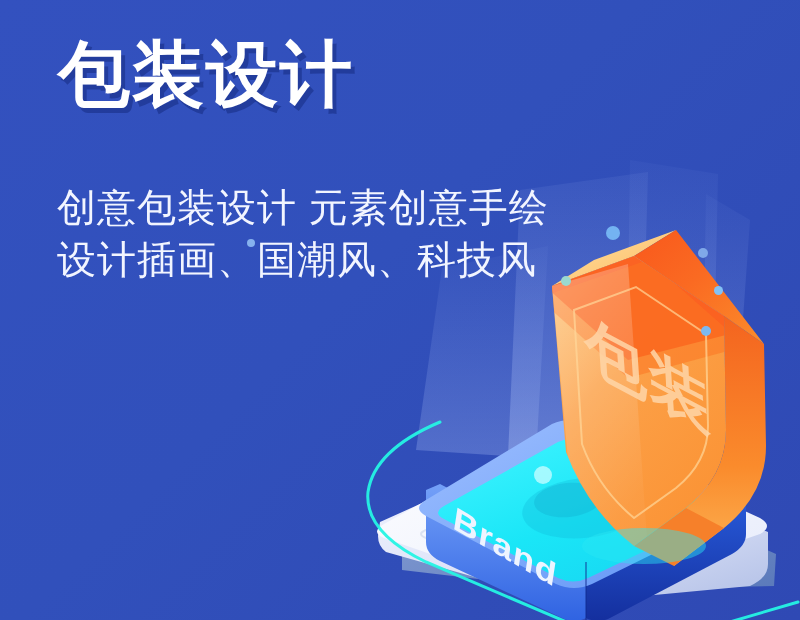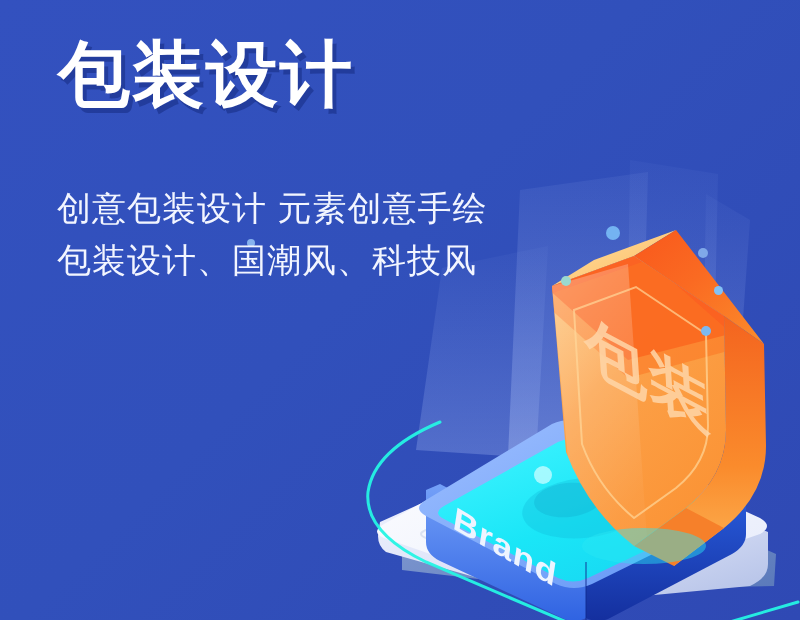--- a/index.html
+++ b/index.html
@@ -31,21 +31,21 @@
     z-index: 40;
     text-align: right;
   }
   .subtitle {
     position: absolute;
     left: 57px;
     top: 182px;
     z-index: 40;
   }
   .subtitle .line {
-    font-size: 34px;
+    font-size: 39px;
     line-height: 52px;
     color: #f2f5ff;
     letter-spacing: 1px;
     white-space: nowrap;
     font-weight: normal;
   }
 
   
   .stage {
     position: absolute;
@@ -226,16 +226,16 @@
   <div class="dot" style="left:606px;top:226px;width:14px;height:14px;background:#74b3f2;"></div>
   <div class="dot" style="left:698px;top:248px;width:10px;height:10px;background:#7fa8e8;"></div>
   <div class="dot" style="left:714px;top:286px;width:9px;height:9px;background:#84c2f5;"></div>
   <div class="dot" style="left:701px;top:326px;width:10px;height:10px;background:#7db8f0;"></div>
   <div class="dot" style="left:561px;top:276px;width:10px;height:10px;background:#9ad9cf;"></div>
 
   <div class="title">包装设计</div>
 
   <div class="subtitle">
     <div class="line">创意包装设计 元素创意手绘</div>
-    <div class="line">包装设计、国潮风、科技风</div>
+    <div class="line">设计插画、国潮风、科技风</div>
   </div>
 
 </div>
 
 </body></html>

